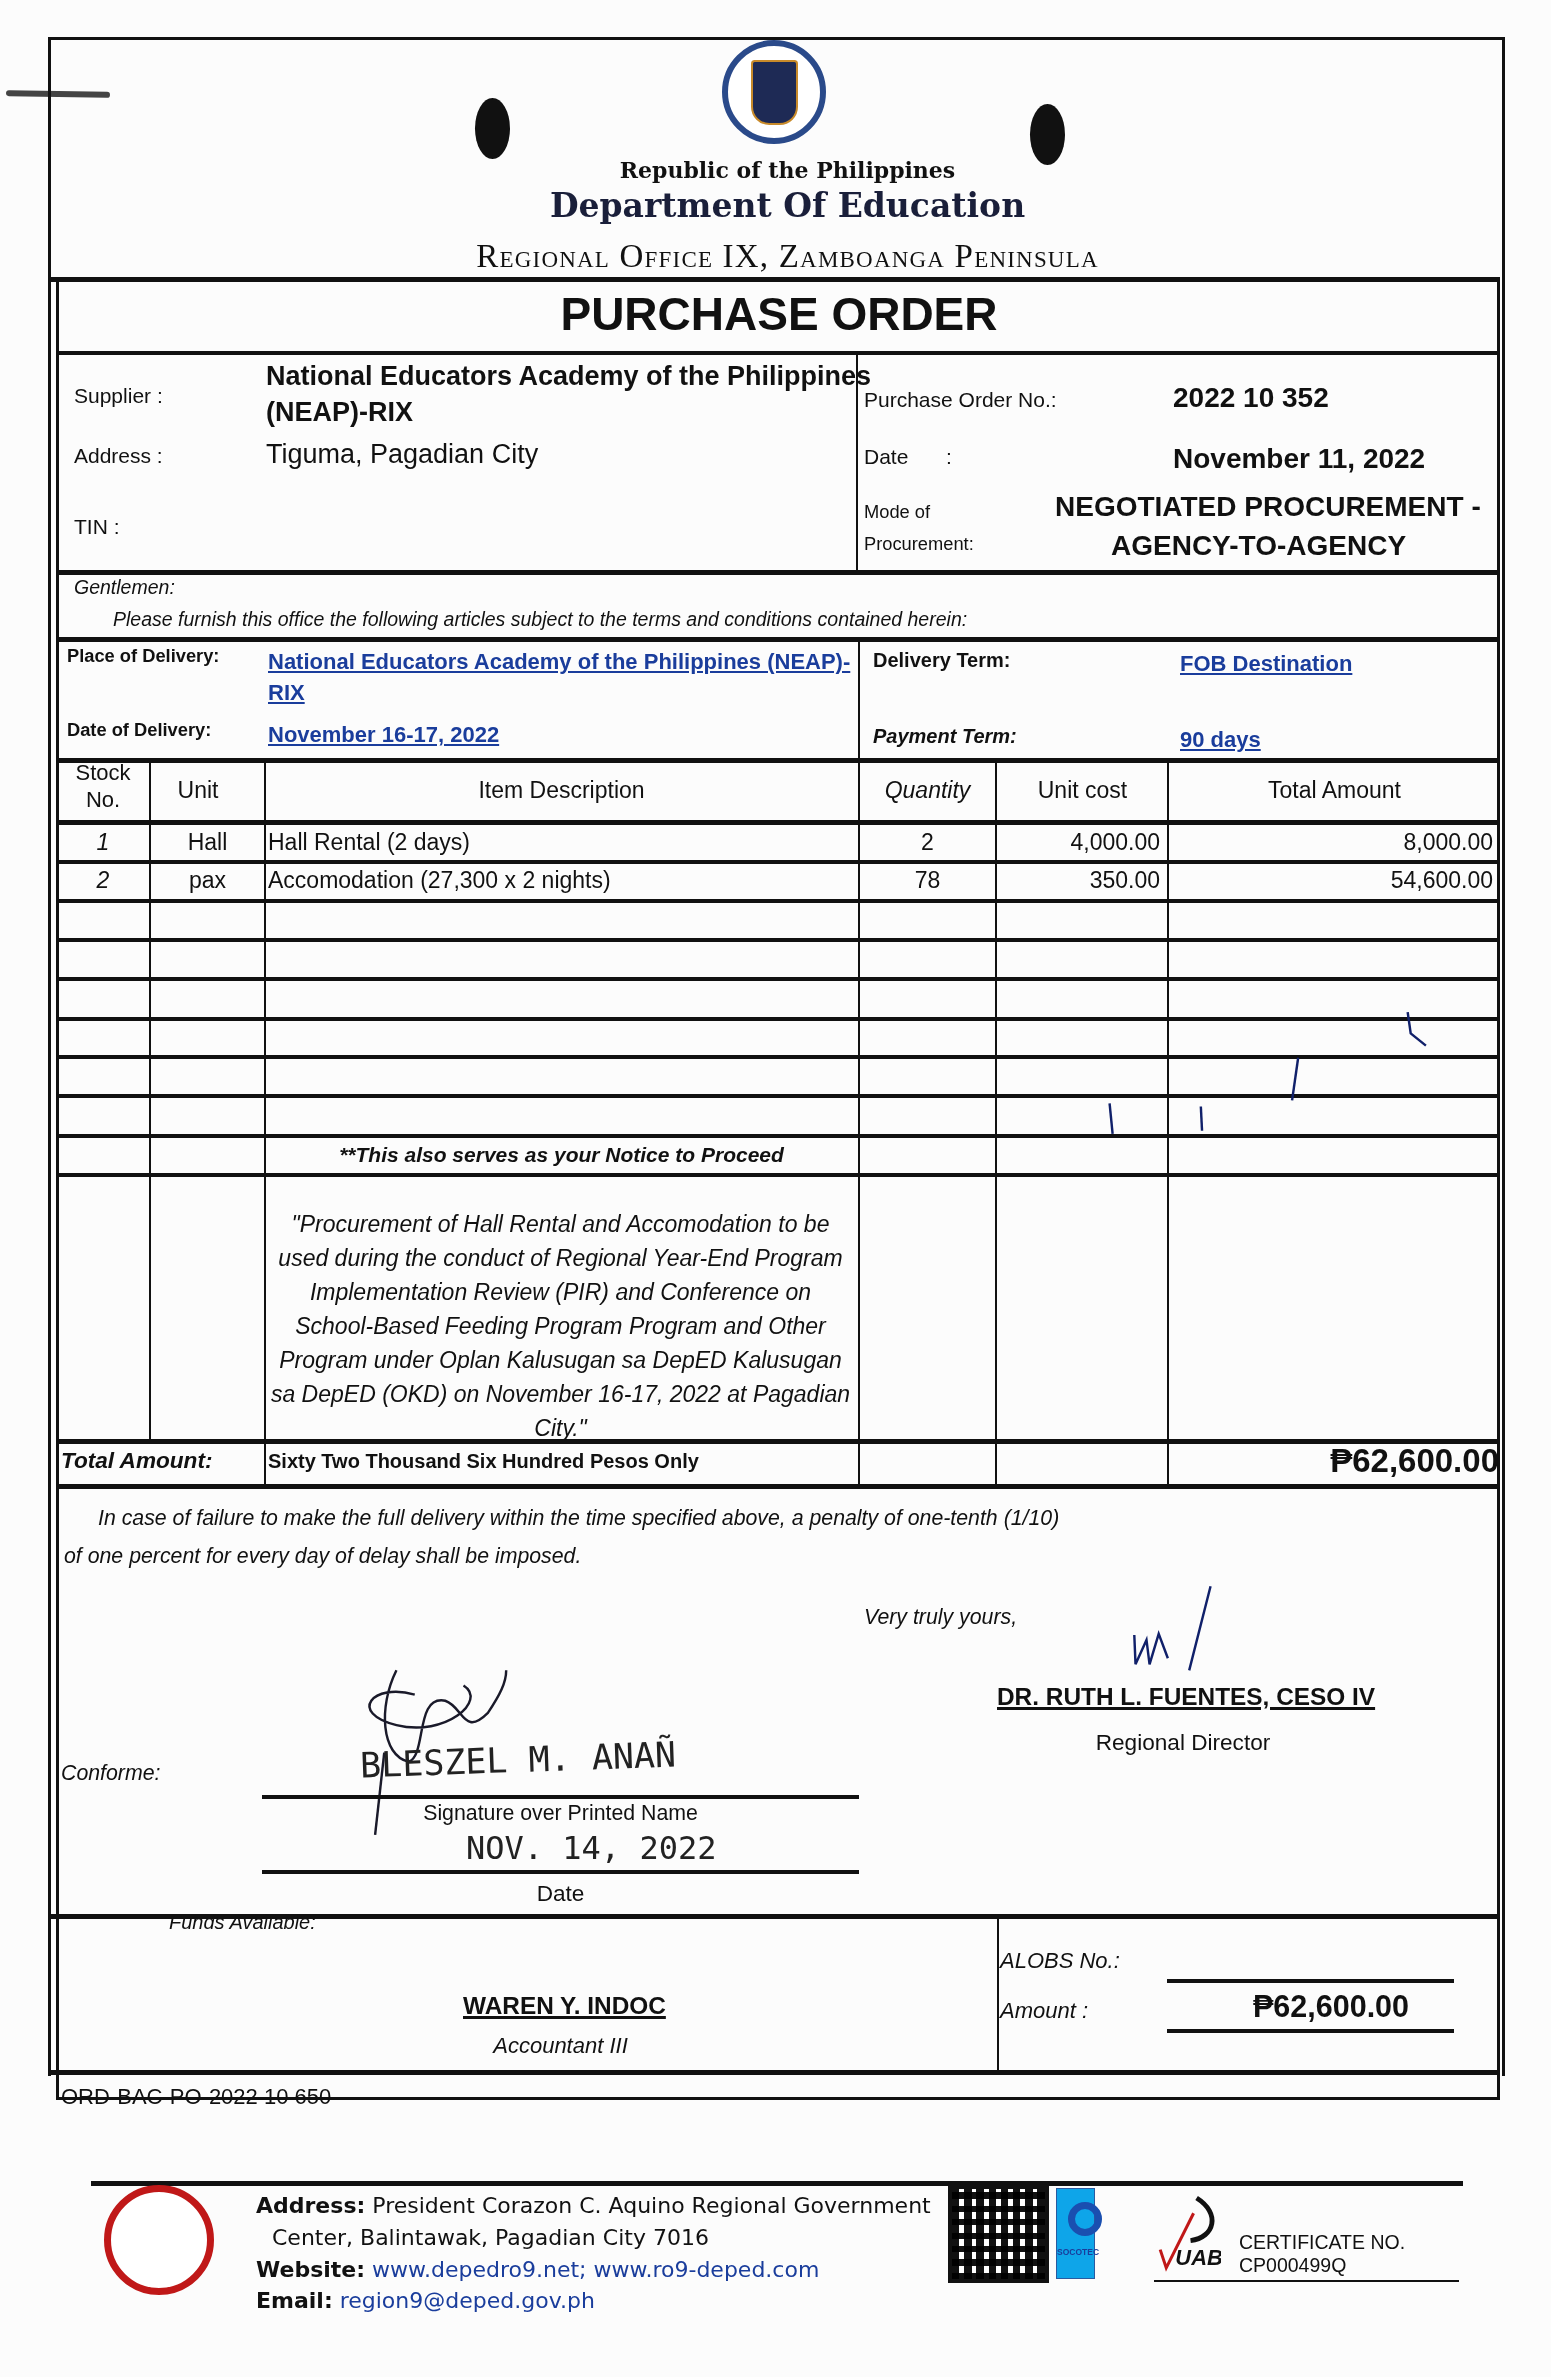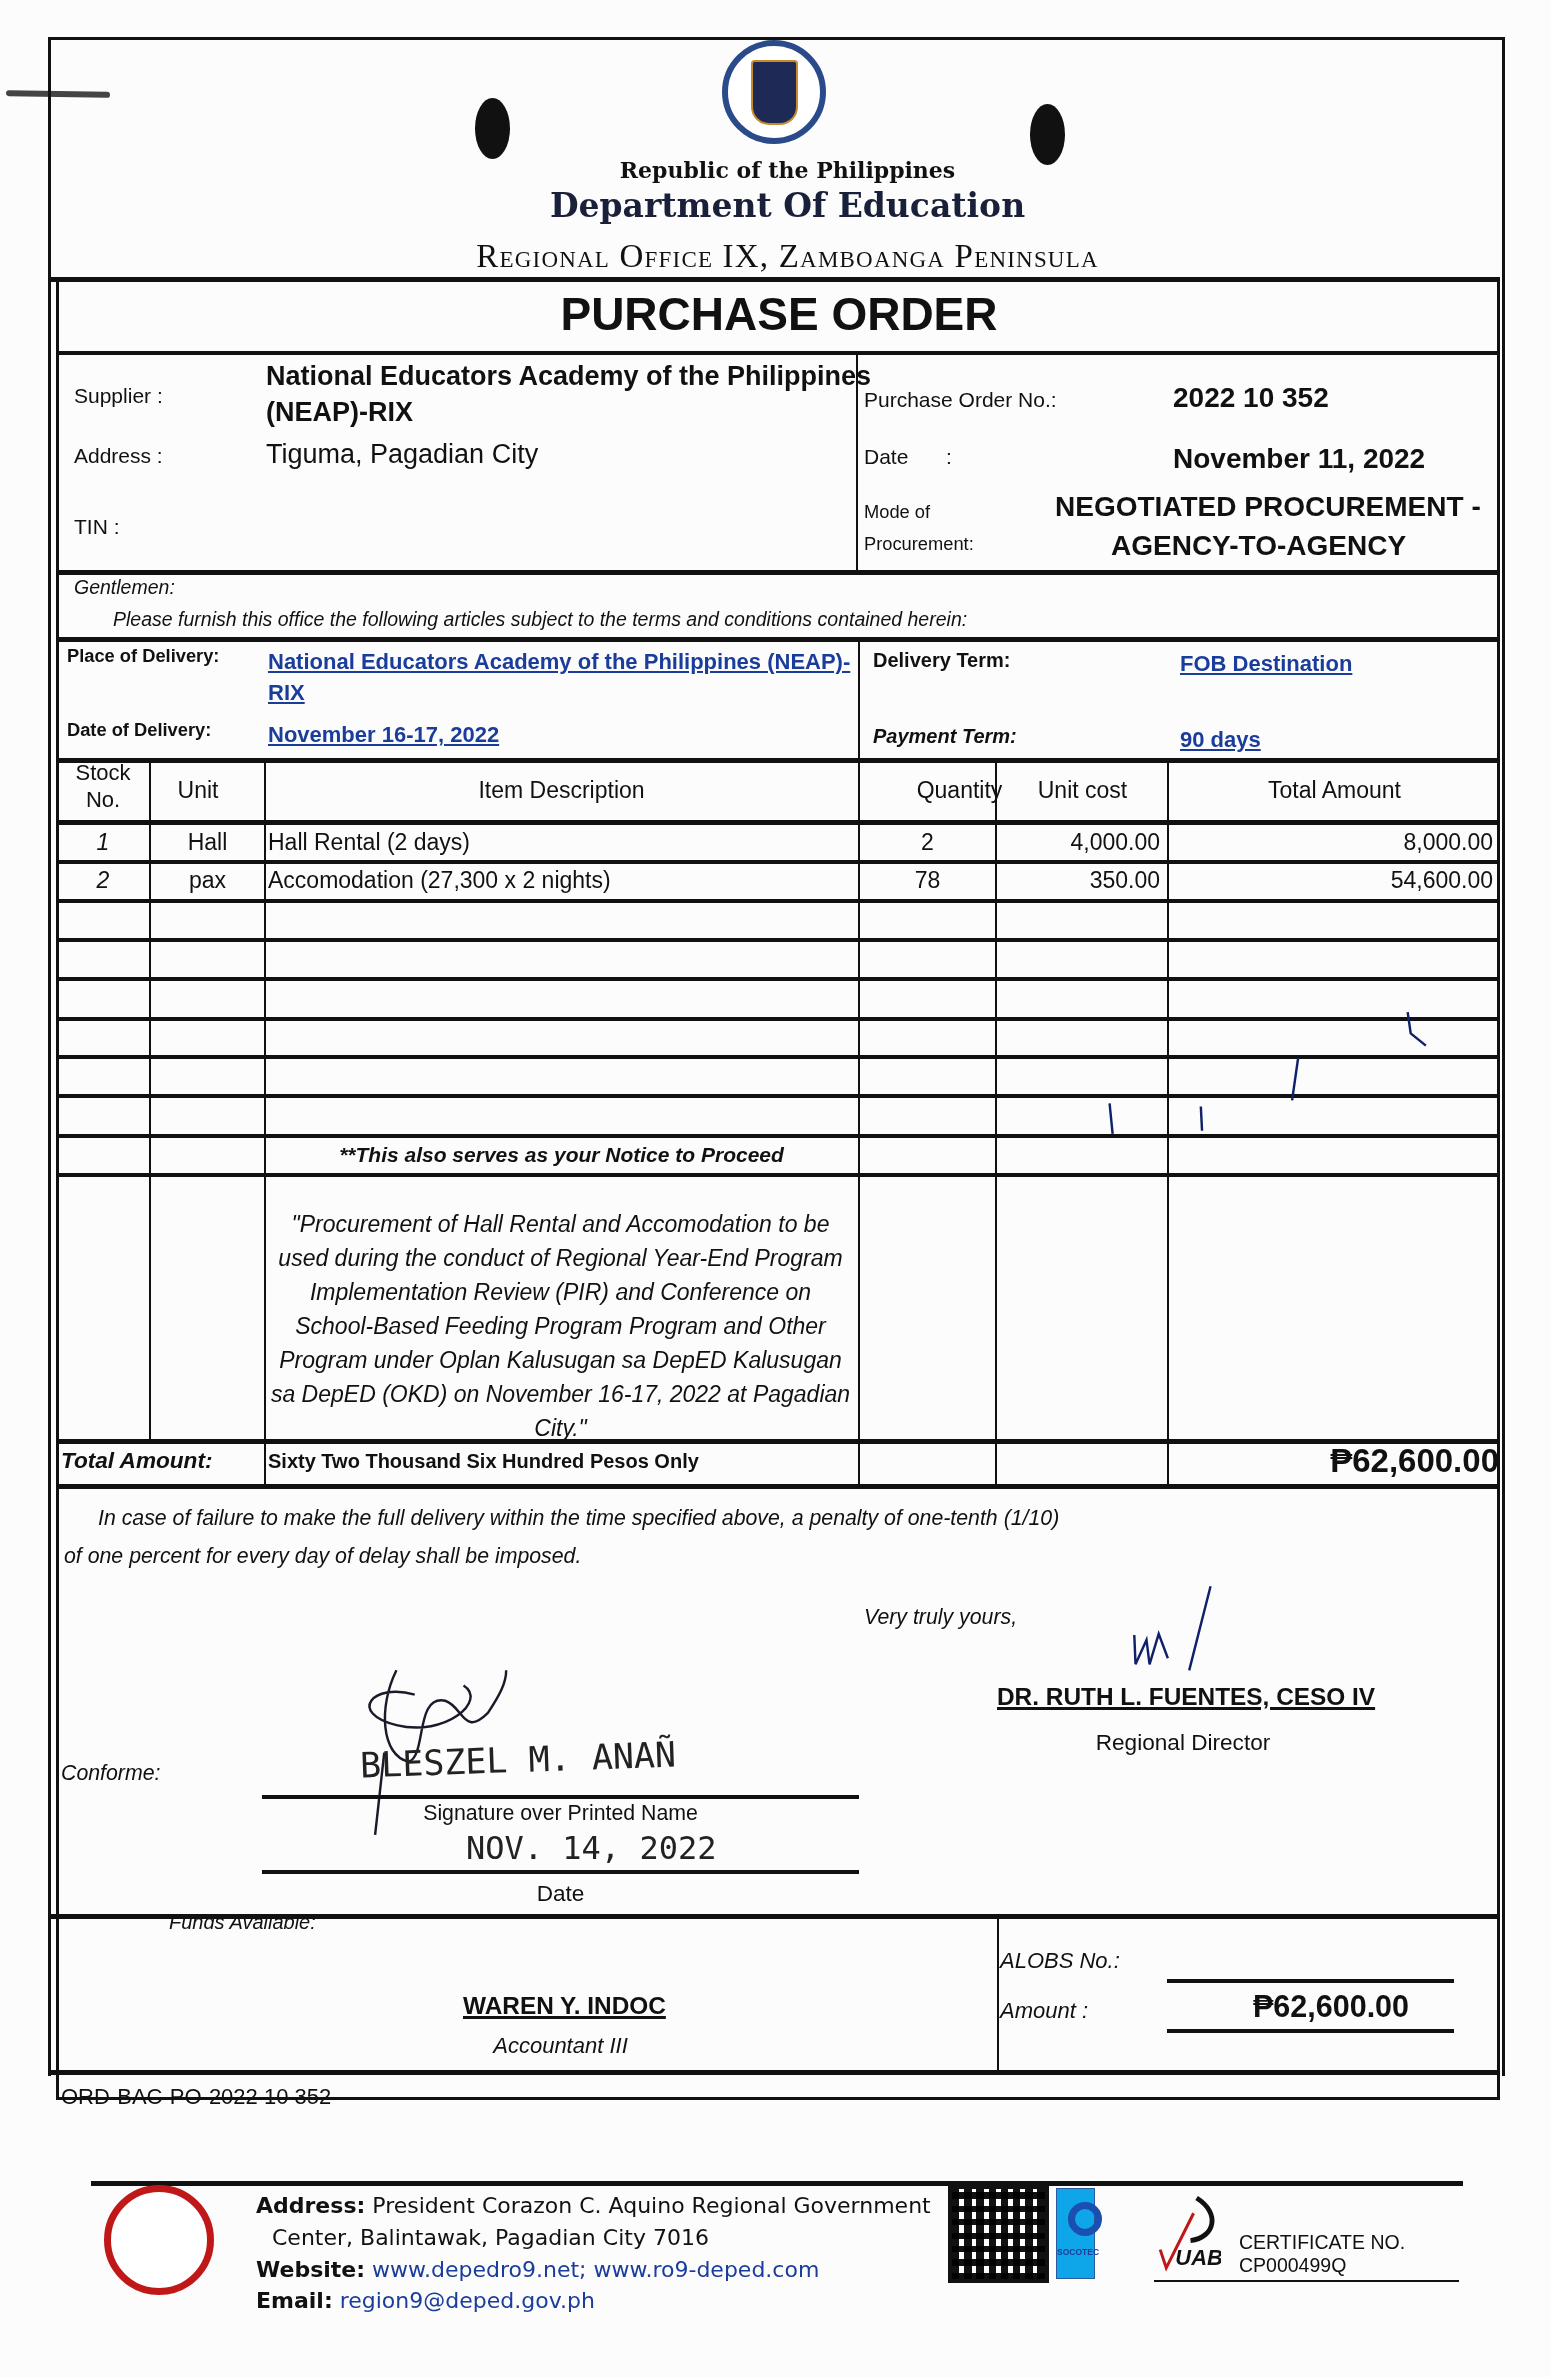--- a/index.html
+++ b/index.html
@@ -111,21 +111,21 @@
     <div class="vline" style="left:858px; top:761px; height:725px;"></div>
     <div class="vline" style="left:995px; top:761px; height:725px;"></div>
     <div class="vline" style="left:1167px; top:761px; height:725px;"></div>
 
     <div class="cell center" style="left:58px; top:759px; width:90px; line-height:27.4px; font-size:22px;">
       <div>Stock</div>
       <div>No.</div>
     </div>
     <div class="cell center" style="left:151px; top:777px; width:94px;">Unit</div>
     <div class="cell center" style="left:266px; top:777px; width:591px;">Item Description</div>
-    <div class="cell center" style="left:892px; top:777px; width:135px;">Quantity</div>
+    <div class="cell center" style="left:860px; top:777px; width:135px;font-style:italic;">Quantity</div>
     <div class="cell center" style="left:998px; top:777px; width:169px;">Unit cost</div>
     <div class="cell center" style="left:1170px; top:777px; width:329px;">Total Amount</div>
     <div class="hline" style="left:56px; top:820px; width:1444px; height:4.9px;"></div>
 
     <div>
       <div class="cell center ital" style="left:58px; top:829px; width:90px;">1</div>
       <div class="cell center" style="left:151px; top:829px; width:113px;">Hall</div>
       <div class="cell" style="left:268px; top:829px;">Hall Rental (2 days)</div>
       <div class="cell center" style="left:860px; top:829px; width:135px;">2</div>
       <div class="cell right" style="left:998px; top:829px; width:162px;">4,000.00</div>
@@ -197,21 +197,21 @@
   <div class="t" style="left:463px; top:1992px; font-size:24.4px; font-weight:bold; text-decoration:underline; text-decoration-thickness:3px;">WAREN Y. INDOC</div>
   <div class="t ital center" style="left:402px; top:2033px; width:317px; font-size:22px;">Accountant III</div>
   <div class="t ital" style="left:1000px; top:1948px; font-size:22px;">ALOBS No.:</div>
   <div class="t" style="left:1170px; top:1948px; font-size:22px;"></div>
   <div class="hline" style="left:1167px; top:1979px; width:287px;"></div>
   <div class="t ital" style="left:1000px; top:1998px; font-size:22px;">Amount :</div>
   <div class="t" style="left:1253px; top:1989px; font-size:30.5px; font-weight:bold;">₱62,600.00</div>
   <div class="hline" style="left:1167px; top:2029px; width:287px;"></div>
   <div class="hline" style="left:49px; top:2070px; width:1451px; height:4.9px;"></div>
 
-  <div class="t" style="left:61px; top:2084px; font-size:22px;">ORD-BAC-PO-2022 10 352</div>
+  <div class="t" style="left:61px; top:2084px; font-size:22px;">ORD-BAC-PO-2022 10 650</div>
 
   <div class="hline" style="left:91px; top:2181px; width:1372px; height:4.9px;"></div>
   <div class="footer-logo"></div>
   <div class="foot-text" style="left:256px; top:2193px;">
     <b>Address:</b>
     <span>President Corazon C. Aquino Regional Government</span>
   </div>
   <div class="foot-text" style="left:256px; top:2225px;margin-left:16px;">Center, Balintawak, Pagadian City 7016</div>
   <div class="foot-text" style="left:256px; top:2257px;">
     <b>Website:</b>

